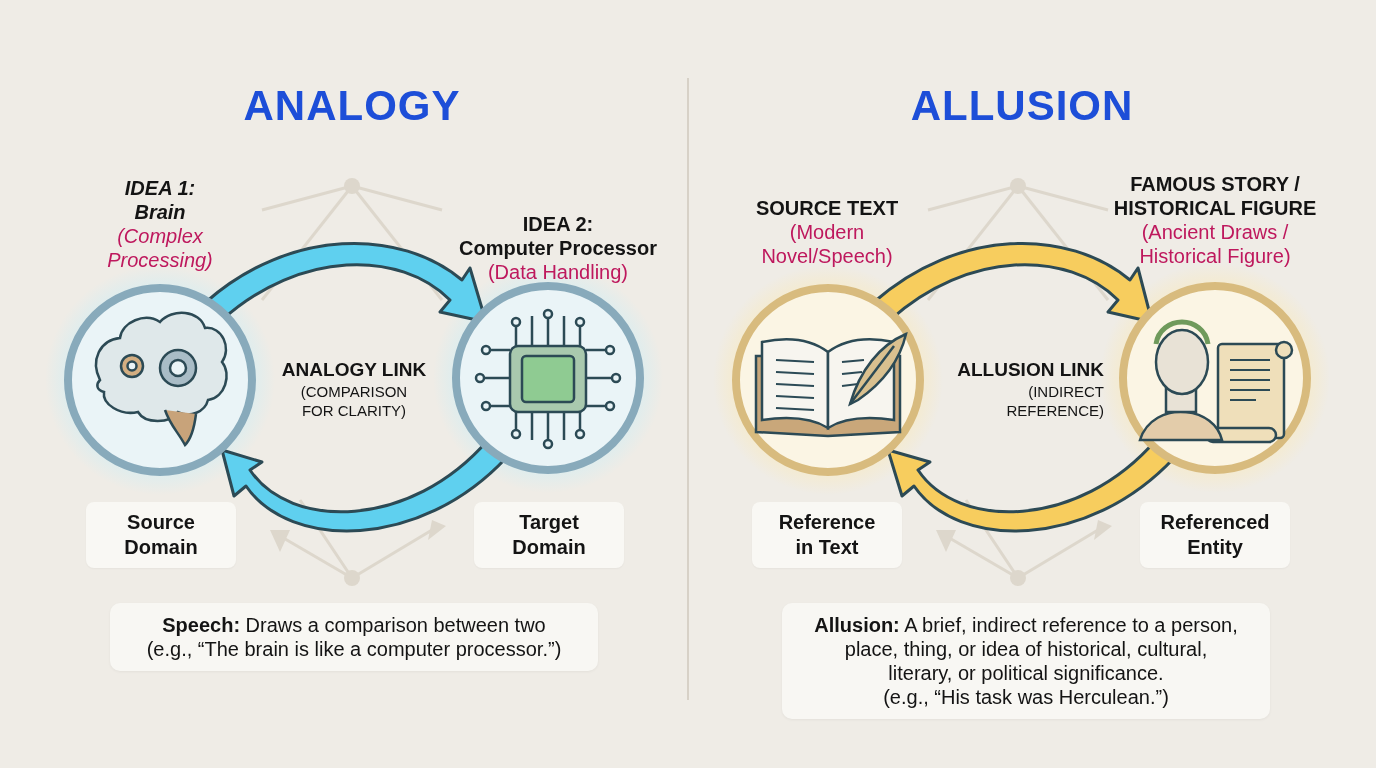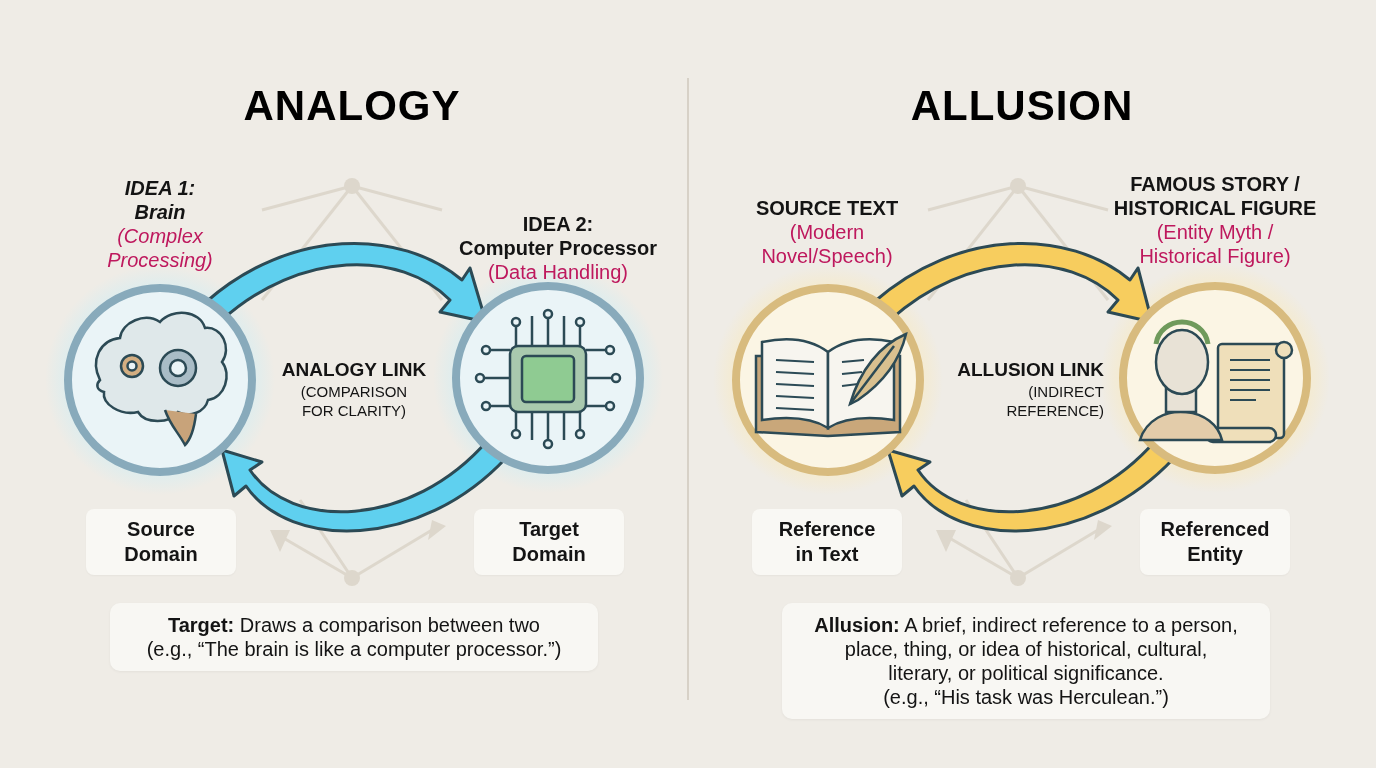--- a/index.html
+++ b/index.html
@@ -1,26 +1,26 @@
 <!DOCTYPE html>
 <html><head>
 <meta charset="utf-8">
 <style>
   html,body{margin:0;padding:0;}
   body{width:1376px;height:768px;overflow:hidden;background:#efece6;font-family:"Liberation Sans",sans-serif;color:#141414;position:relative;}
   .abs{position:absolute;}
-  .title{font-weight:700;font-size:42px;color:#000000;letter-spacing:1px;text-align:center;width:400px;}
+  .title{font-weight:700;font-size:42px;color:#1d4ed8;letter-spacing:1px;text-align:center;width:400px;}
   .divider{left:687px;top:78px;width:2px;height:622px;background:#d7d1c7;}
   .idea{text-align:center;line-height:24px;font-size:20px;}
   .idea .b{font-weight:700;display:block;}
   .idea .n{display:block;color:#be185d;}
   .link{text-align:center;}
   .link .h{font-weight:700;font-size:19px;display:block;line-height:24px;}
   .link .s{font-size:15px;display:block;line-height:19px;}
-  .label-box{background:#f9f8f4;border-radius:8px;text-align:center;font-weight:700;font-size:20px;line-height:25px;padding:8px 0;box-shadow:0 1px 2px rgba(0,0,0,0.04);margin-top:7px;}
+  .label-box{background:#f9f8f4;border-radius:8px;text-align:center;font-weight:700;font-size:20px;line-height:25px;padding:8px 0;box-shadow:0 1px 2px rgba(0,0,0,0.04);}
   .def-box{background:#f8f7f3;border-radius:10px;text-align:center;font-size:20px;line-height:24px;padding:10px 12px;box-shadow:0 1px 3px rgba(0,0,0,0.05);}
   .def-box b{font-weight:700;}
   svg{position:absolute;left:0;top:0;}
 </style>
 </head>
 <body>
 
 <svg width="1376" height="768">
   <defs>
     <radialGradient id="gBlue" cx="50%" cy="50%" r="50%">
@@ -152,36 +152,36 @@
 <div class="abs label-box" style="left:86px;top:502px;width:150px;">
   <div>Source</div>
   <div>Domain</div>
 </div>
 <div class="abs label-box" style="left:474px;top:502px;width:150px;">
   <div>Target</div>
   <div>Domain</div>
 </div>
 
 <div class="abs def-box" style="left:110px;top:603px;width:464px;">
-  <div><b>Target:</b><span> Draws a comparison between two</span></div>
+  <div><b>Speech:</b><span> Draws a comparison between two</span></div>
   <div>(e.g., “The brain is like a computer processor.”)</div>
 </div>
 
 <div class="abs title" style="left:822px;top:82px;">ALLUSION</div>
 
 <div class="abs idea" style="left:736px;top:196px;width:182px;">
   <span class="b">SOURCE TEXT</span>
   <span class="n">(Modern</span>
   <span class="n">Novel/Speech)</span>
 </div>
 
 <div class="abs idea" style="left:1100px;top:172px;width:230px;">
   <span class="b">FAMOUS STORY /</span>
   <span class="b">HISTORICAL FIGURE</span>
-  <span class="n">(Entity Myth /</span>
+  <span class="n">(Ancient Draws /</span>
   <span class="n">Historical Figure)</span>
 </div>
 
 <svg width="1376" height="768">
   <path d="M890,320 C968,250 1068,250 1118,300 L1108,312 L1152,322 L1138,268 L1130,280 C1068,228 958,228 874,302 Z" fill="#f7cd5e" stroke="#2c4a55" stroke-width="3" stroke-linejoin="round"></path>
   <path d="M1156,440 C1078,530 958,530 918,470 L930,462 L888,450 L902,496 L914,486 C958,550 1088,550 1174,458 Z" fill="#f7cd5e" stroke="#2c4a55" stroke-width="3" stroke-linejoin="round"></path>
   <circle cx="828" cy="380" r="92" fill="#fbf5e4" stroke="#d8bb7e" stroke-width="8"></circle>
   <circle cx="1215" cy="378" r="92" fill="#fbf5e4" stroke="#d8bb7e" stroke-width="8"></circle>
 
   <g stroke="#2c4a55" stroke-width="2.5">

